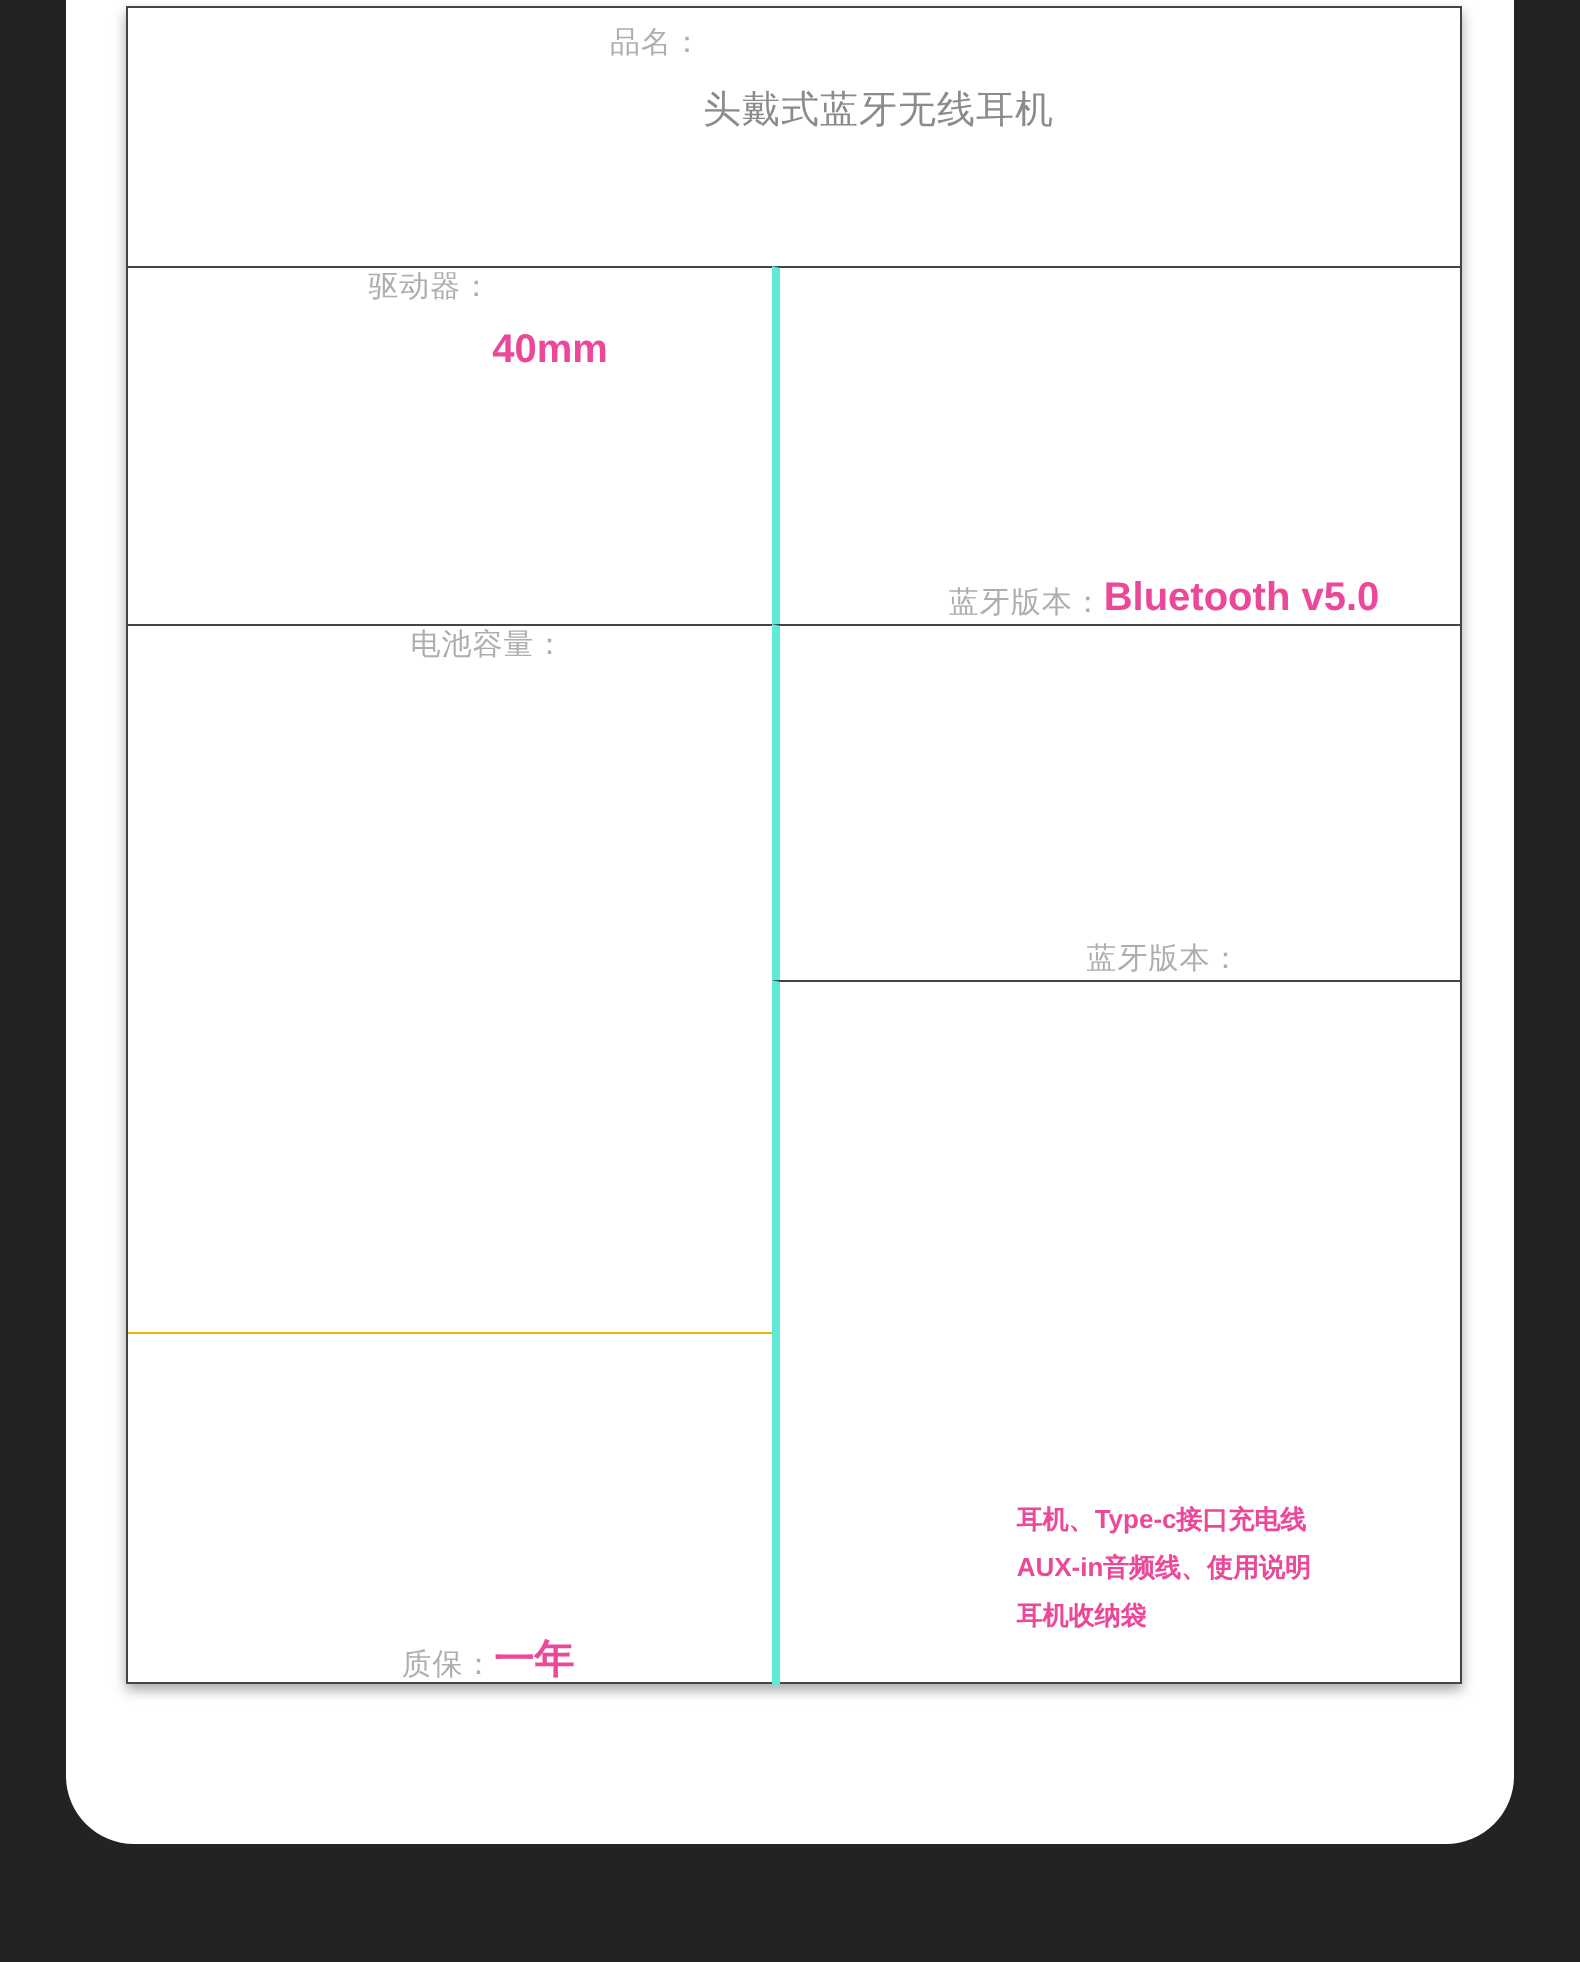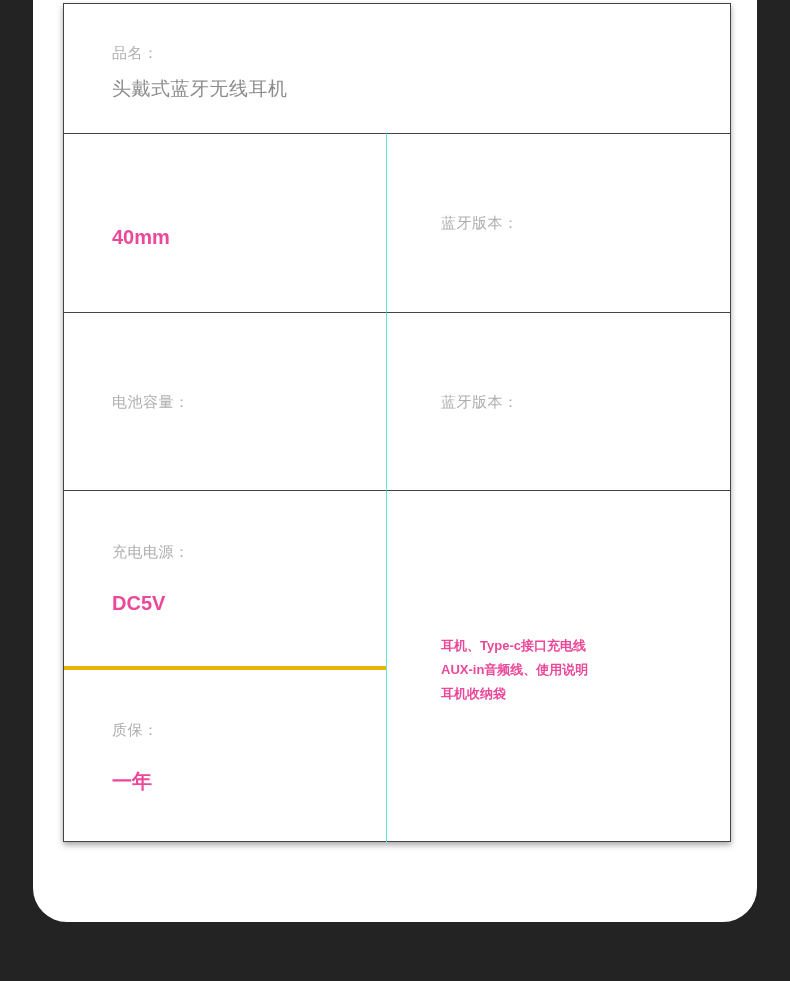--- a/index.html
+++ b/index.html
@@ -32,31 +32,32 @@
     box-sizing: border-box;
     border: 1px solid #444444;
     display: grid;
     grid-template-columns: 322px 1fr;
     grid-template-rows: 129px 179px 178px 176px 177px;
     box-shadow: 0 3px 6px rgba(0,0,0,0.35);
   }
   .cell {
     box-sizing: border-box;
     display: flex;
-    flex-direction: column;
+    flex-direction: row;
     justify-content: center;
     padding-left: 48px;
     padding-right: 10px;
   }
   .cell.rightcol {
     padding-left: 54px;
-    border-left: 1px solid #5eead4;
+    border-left: 4px solid #5eead4;
+    align-items: flex-end;
   }
   .bt { border-top: 1px solid #444444; }
-  .bt-light { border-top: 4px solid #eab308; }
+  .bt-light { border-top: 1px solid #eab308; align-items: flex-end; }
 
   .cell-title        { grid-column: 1 / 3; grid-row: 1; padding-top: 8px; }
   .cell-driver       { grid-column: 1; grid-row: 2; }
   .cell-bluetooth    { grid-column: 2; grid-row: 2; }
   .cell-battery      { grid-column: 1; grid-row: 3; justify-content: center; }
   .cell-frequency    { grid-column: 2; grid-row: 3; }
   .cell-power        { grid-column: 1; grid-row: 4; }
   .cell-warranty     { grid-column: 1; grid-row: 5; }
   .cell-accessories  { grid-column: 2; grid-row: 4 / 6; padding-bottom: 23px; }
 
@@ -67,21 +68,21 @@
     letter-spacing: 0.5px;
   }
   .spec-value {
     margin-top: 28px;
     font-size: 20px;
     line-height: 26px;
     font-weight: 700;
     color: #ec4899;
   }
   .cell-title .spec-value {
-    margin-top: 13px;
+    margin-top: 31px;
     font-size: 19px;
     font-weight: 400;
     color: #8b8b8b;
     letter-spacing: 0.5px;
   }
   .cell-accessories .spec-value {
     font-size: 13px;
     line-height: 24px;
     white-space: pre-line;
   }
@@ -92,39 +93,37 @@
 <div class="card"></div>
 
 <div class="spec-table">
 
   <div class="cell cell-title">
     <div class="spec-label">品名：</div>
     <div class="spec-value">头戴式蓝牙无线耳机</div>
   </div>
 
   <div class="cell cell-driver bt">
+    <div class="spec-label">驱动器：</div>
     <div class="spec-value">40mm</div>
   </div>
 
   <div class="cell rightcol cell-bluetooth bt">
     <div class="spec-label">蓝牙版本：</div>
+    <div class="spec-value">Bluetooth v5.0</div>
   </div>
 
   <div class="cell cell-battery bt">
     <div class="spec-label">电池容量：</div>
   </div>
 
   <div class="cell rightcol cell-frequency bt">
     <div class="spec-label">蓝牙版本：</div>
   </div>
 
-  <div class="cell cell-power bt">
-    <div class="spec-label">充电电源：</div>
-    <div class="spec-value">DC5V</div>
-  </div>
 
   <div class="cell cell-warranty bt-light">
     <div class="spec-label">质保：</div>
     <div class="spec-value">一年</div>
   </div>
 
   <div class="cell rightcol cell-accessories bt">
     <div class="spec-value">耳机、Type-c接口充电线
 AUX-in音频线、使用说明
 耳机收纳袋</div>

